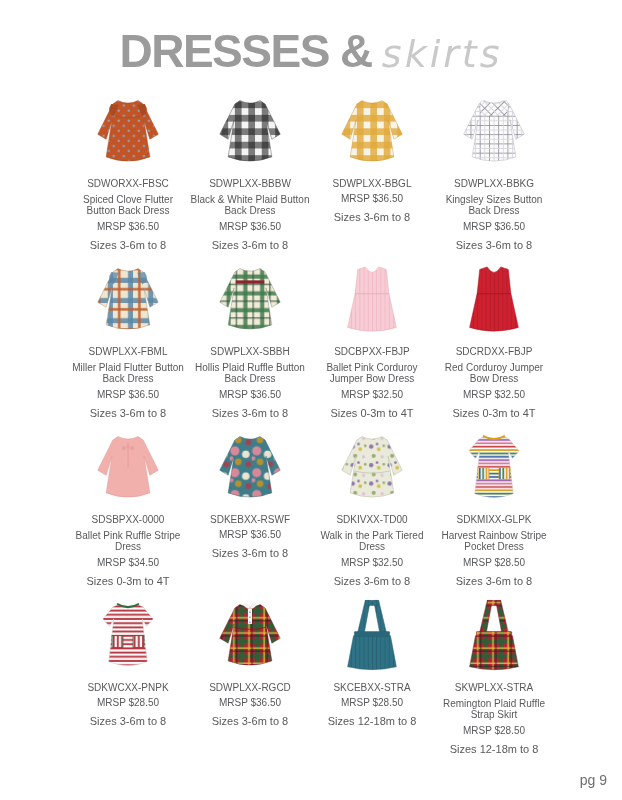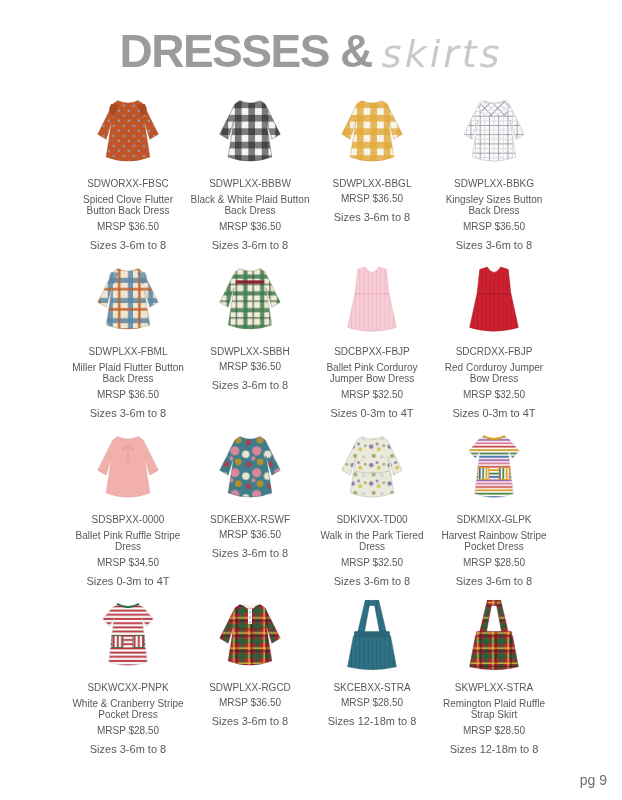--- a/index.html
+++ b/index.html
@@ -227,20 +227,21 @@
   </article>
 
   <article class="card">
     <div class="art">
       <svg class="dress" viewBox="0 0 100 100">
         <use href="#sh-long" fill="url(#p-hl)" stroke="#7d8a70" stroke-width="0.5"></use>
         <rect x="33" y="29" width="34" height="4" fill="#8e2430"></rect>
       </svg>
     </div>
     <div class="sku">SDWPLXX-SBBH</div>
+    <div class="name">Hollis Plaid Ruffle Button Back Dress</div>
     <div class="price">MRSP $36.50</div>
     <div class="sizes">Sizes 3-6m to 8</div>
   </article>
 
   <article class="card">
     <div class="art">
       <svg class="dress" viewBox="0 0 100 100">
         <use href="#sh-jumper" fill="url(#p-cpk)" stroke="#e5aab8" stroke-width="0.6"></use>
         <path d="M30,45 L70,45" stroke="#e5aab8" stroke-width="1" fill="none"></path>
       </svg>
@@ -322,21 +323,20 @@
   <article class="card">
     <div class="art">
       <svg class="dress" viewBox="0 0 100 100">
         <use href="#sh-short" fill="url(#p-cran)" stroke="#cccccc" stroke-width="0.6"></use>
         <path d="M37,14 Q50,22 63,14" stroke="#2e6b3e" stroke-width="2.4" fill="none"></path>
         <rect x="31" y="52" width="13" height="14" fill="url(#p-cranv)" stroke="#2e6b3e" stroke-width="1"></rect>
         <rect x="56" y="52" width="13" height="14" fill="url(#p-cranv)" stroke="#2e6b3e" stroke-width="1"></rect>
       </svg>
     </div>
     <div class="sku">SDKWCXX-PNPK</div>
-    <div class="name">White &amp; Cranberry Stripe Pocket Dress</div>
     <div class="price">MRSP $28.50</div>
     <div class="sizes">Sizes 3-6m to 8</div>
   </article>
 
   <article class="card">
     <div class="art">
       <svg class="dress" viewBox="0 0 100 100">
         <use href="#sh-long" fill="url(#p-rem)" stroke="#7e1820" stroke-width="0.5"></use>
         <path d="M42,14 Q50,12 50,20 Q44,20 42,14 Z" fill="#f2f2f2"></path>
         <path d="M58,14 Q50,12 50,20 Q56,20 58,14 Z" fill="#f2f2f2"></path>

